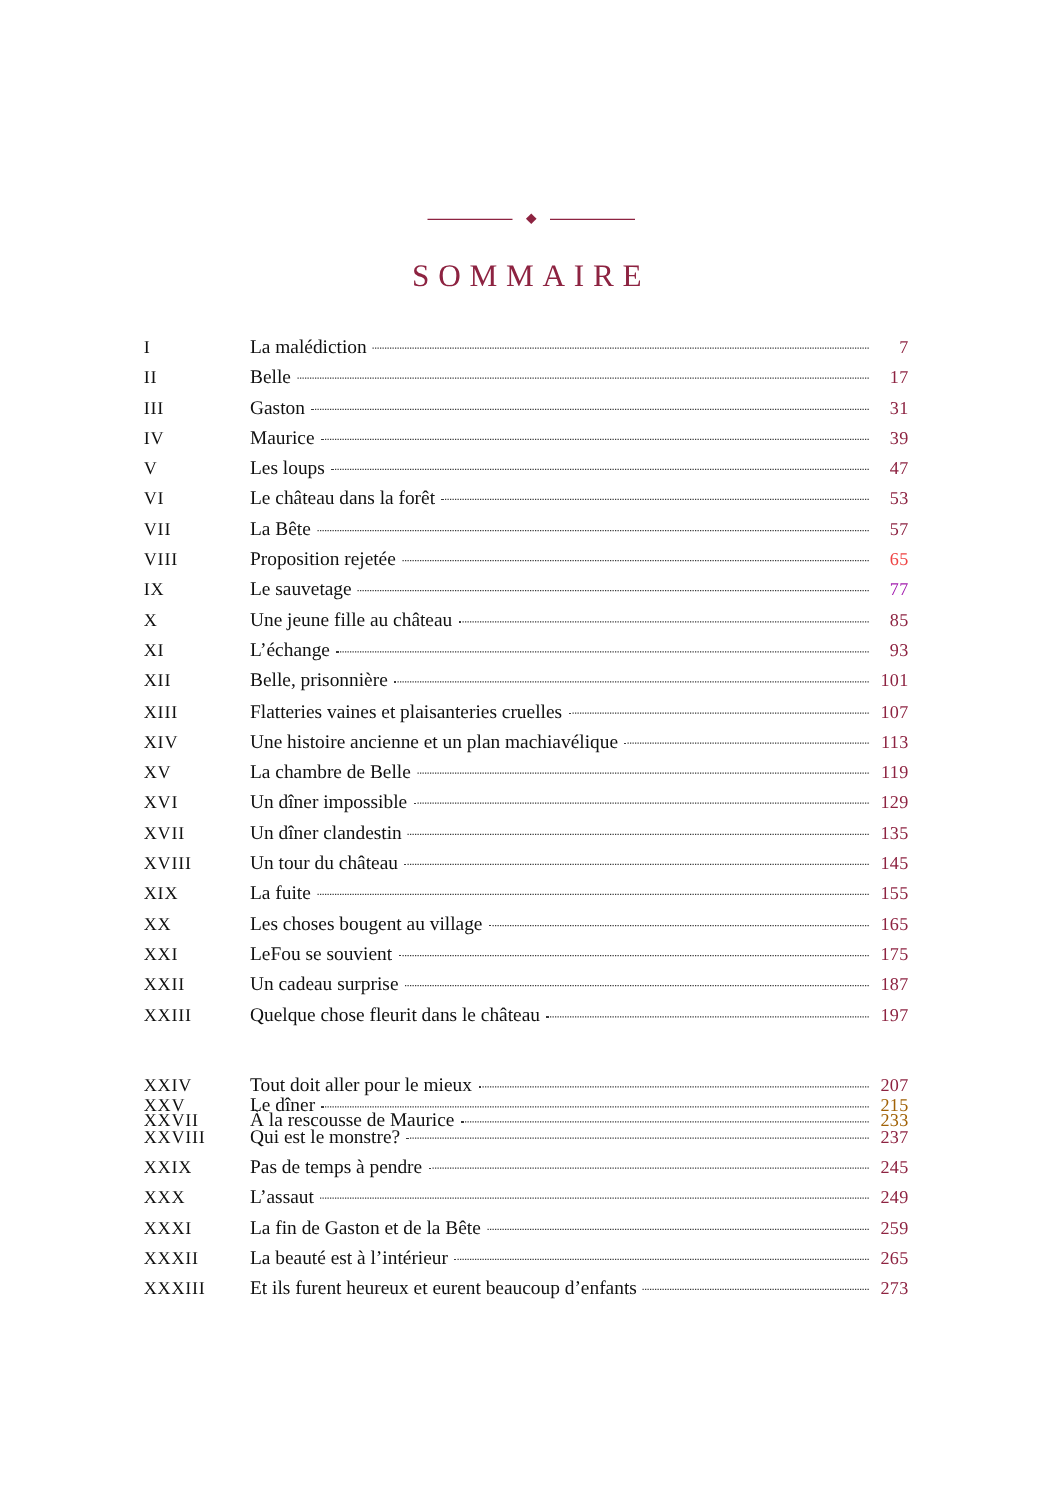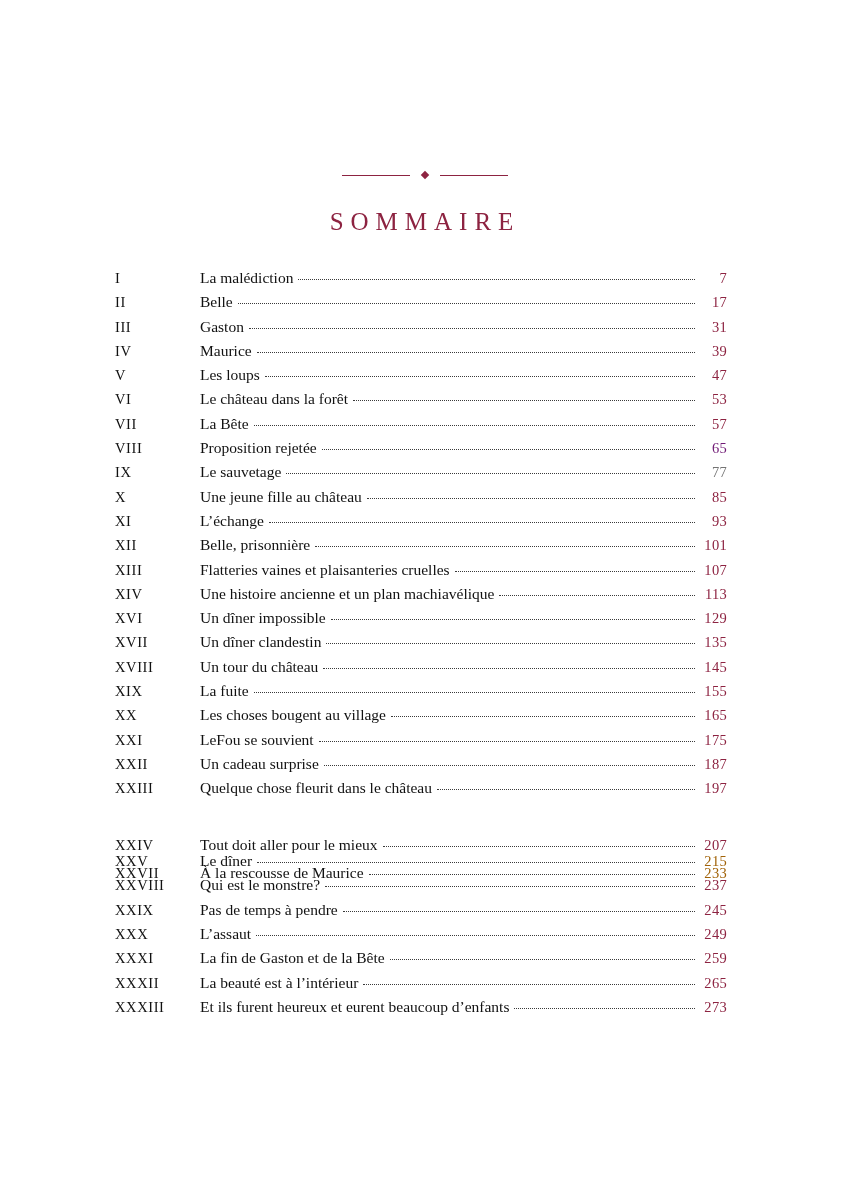--- a/index.html
+++ b/index.html
@@ -158,27 +158,27 @@
       <div class="toc-row">
         <span class="num">VII</span>
         <span class="title-cell">La Bête</span>
         <span class="dots"></span>
         <span class="page-num" style="color: rgb(141, 35, 65);">57</span>
       </div>
       <div class="toc-row">
         <span class="num">VIII</span>
         <span class="title-cell">Proposition rejetée</span>
         <span class="dots"></span>
-        <span class="page-num" style="color: #701a75;">65</span>
+        <span class="page-num" style="color: #ef4444;">65</span>
       </div>
       <div class="toc-row">
         <span class="num">IX</span>
         <span class="title-cell">Le sauvetage</span>
         <span class="dots"></span>
-        <span class="page-num" style="color: #737373;">77</span>
+        <span class="page-num" style="color: #a21caf;">77</span>
       </div>
       <div class="toc-row">
         <span class="num">X</span>
         <span class="title-cell">Une jeune fille au château</span>
         <span class="dots"></span>
         <span class="page-num" style="color: rgb(141, 35, 65);">85</span>
       </div>
       <div class="toc-row">
         <span class="num">XI</span>
         <span class="title-cell">L’échange</span>
@@ -197,20 +197,26 @@
         <span class="dots"></span>
         <span class="page-num" style="color: rgb(141, 35, 65);">107</span>
       </div>
       <div class="toc-row">
         <span class="num">XIV</span>
         <span class="title-cell">Une histoire ancienne et un plan machiavélique</span>
         <span class="dots"></span>
         <span class="page-num" style="color: rgb(141, 35, 65);">113</span>
       </div>
       <div class="toc-row">
+        <span class="num">XV</span>
+        <span class="title-cell">La chambre de Belle</span>
+        <span class="dots"></span>
+        <span class="page-num" style="color: rgb(141, 35, 65);">119</span>
+      </div>
+      <div class="toc-row">
         <span class="num">XVI</span>
         <span class="title-cell">Un dîner impossible</span>
         <span class="dots"></span>
         <span class="page-num" style="color: rgb(141, 35, 65);">129</span>
       </div>
       <div class="toc-row">
         <span class="num">XVII</span>
         <span class="title-cell">Un dîner clandestin</span>
         <span class="dots"></span>
         <span class="page-num" style="color: rgb(141, 35, 65);">135</span>

